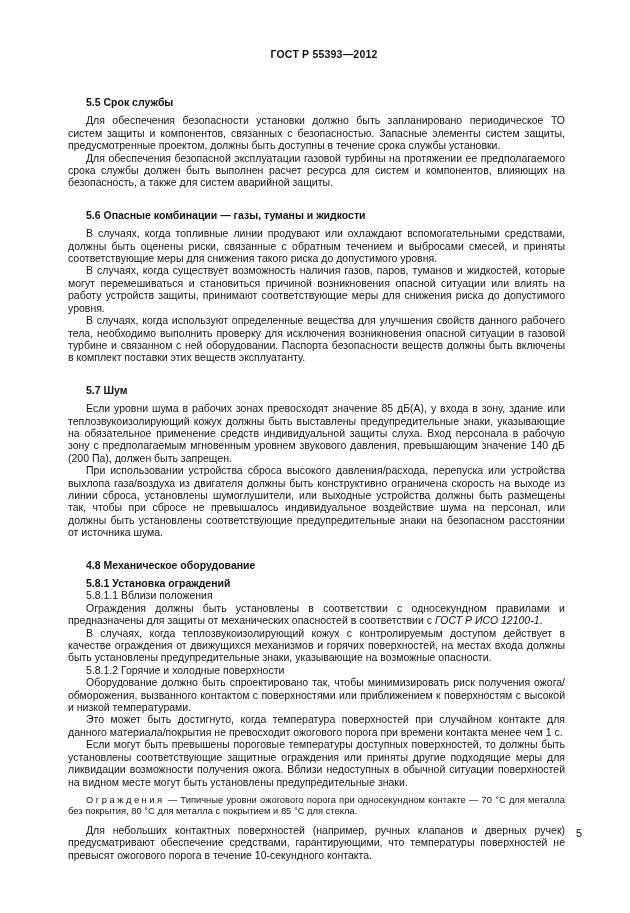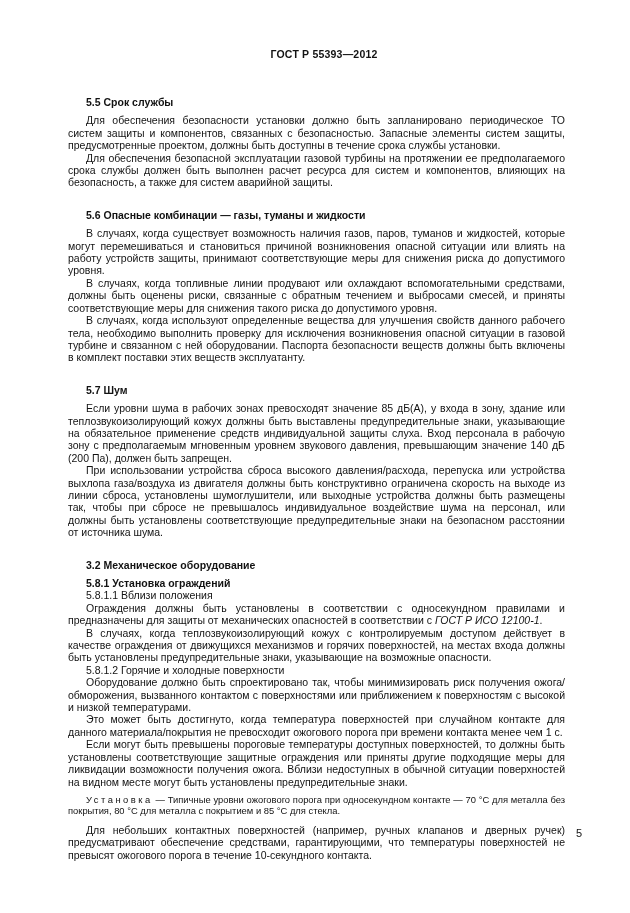--- a/index.html
+++ b/index.html
@@ -86,41 +86,41 @@
     <span>ГОСТ Р 55393—2012</span>
   </div>
 
   <main class="doc-body">
 
     <h2 class="sec">5.5 Срок службы</h2>
     <p>Для обеспечения безопасности установки должно быть запланировано периодическое ТО систем защиты и компонентов, связанных с безопасностью. Запасные элементы систем защиты, предусмотренные проектом, должны быть доступны в течение срока службы установки.</p>
     <p>Для обеспечения безопасной эксплуатации газовой турбины на протяжении ее предполагаемого срока службы должен быть выполнен расчет ресурса для систем и компонентов, влияющих на безопасность, а также для систем аварийной защиты.</p>
 
     <h2 class="sec">5.6 Опасные комбинации — газы, туманы и жидкости</h2>
+    <p>В случаях, когда топливные линии продувают или охлаждают вспомогательными средствами, должны быть оценены риски, связанные с обратным течением и выбросами смесей, и приняты соответствующие меры для снижения такого риска до допустимого уровня.</p>
     <p>В случаях, когда существует возможность наличия газов, паров, туманов и жидкостей, которые могут перемешиваться и становиться причиной возникновения опасной ситуации или влиять на работу устройств защиты, принимают соответствующие меры для снижения риска до допустимого уровня.</p>
-    <p>В случаях, когда топливные линии продувают или охлаждают вспомогательными средствами, должны быть оценены риски, связанные с обратным течением и выбросами смесей, и приняты соответствующие меры для снижения такого риска до допустимого уровня.</p>
     <p>В случаях, когда используют определенные вещества для улучшения свойств данного рабочего тела, необходимо выполнить проверку для исключения возникновения опасной ситуации в газовой турбине и связанном с ней оборудовании. Паспорта безопасности веществ должны быть включены в комплект поставки этих веществ эксплуатанту.</p>
 
     <h2 class="sec">5.7 Шум</h2>
     <p>Если уровни шума в рабочих зонах превосходят значение 85 дБ(А), у входа в зону, здание или теплозвукоизолирующий кожух должны быть выставлены предупредительные знаки, указывающие на обязательное применение средств индивидуальной защиты слуха. Вход персонала в рабочую зону с предполагаемым мгновенным уровнем звукового давления, превышающим значение 140 дБ (200 Па), должен быть запрещен.</p>
     <p>При использовании устройства сброса высокого давления/расхода, перепуска или устройства выхлопа газа/воздуха из двигателя должны быть конструктивно ограничена скорость на выходе из линии сброса, установлены шумоглушители, или выходные устройства должны быть размещены так, чтобы при сбросе не превышалось индивидуальное воздействие шума на персонал, или должны быть установлены соответствующие предупредительные знаки на безопасном расстоянии от источника шума.</p>
 
-    <h2 class="sec">3.2 Механическое оборудование</h2>
+    <h2 class="sec">4.8 Механическое оборудование</h2>
 
     <h3 class="subsec">5.8.1 Установка ограждений</h3>
     <p class="subplain">5.8.1.1 Вблизи положения</p>
     <p><span>Ограждения должны быть установлены в соответствии с односекундном правилами и предназначены для защиты от механических опасностей в соответствии с </span><span class="std-ref">ГОСТ Р ИСО 12100-1</span><span>.</span></p>
     <p>В случаях, когда теплозвукоизолирующий кожух с контролируемым доступом действует в качестве ограждения от движущихся механизмов и горячих поверхностей, на местах входа должны быть установлены предупредительные знаки, указывающие на возможные опасности.</p>
 
     <p class="subplain">5.8.1.2 Горячие и холодные поверхности</p>
     <p>Оборудование должно быть спроектировано так, чтобы минимизировать риск получения ожога/обморожения, вызванного контактом с поверхностями или приближением к поверхностям с высокой и низкой температурами.</p>
     <p>Это может быть достигнуто, когда температура поверхностей при случайном контакте для данного материала/покрытия не превосходит ожогового порога при времени контакта менее чем 1 с.</p>
     <p>Если могут быть превышены пороговые температуры доступных поверхностей, то должны быть установлены соответствующие защитные ограждения или приняты другие подходящие меры для ликвидации возможности получения ожога. Вблизи недоступных в обычной ситуации поверхностей на видном месте могут быть установлены предупредительные знаки.</p>
 
-    <p class="note"><span class="note-label">Установка</span> <span>— Типичные уровни ожогового порога при односекундном контакте — 70 °С для металла без покрытия, 80 °С для металла с покрытием и 85 °С для стекла.</span></p>
+    <p class="note"><span class="note-label">Ограждения</span> <span>— Типичные уровни ожогового порога при односекундном контакте — 70 °С для металла без покрытия, 80 °С для металла с покрытием и 85 °С для стекла.</span></p>
 
     <p>Для небольших контактных поверхностей (например, ручных клапанов и дверных ручек) предусматривают обеспечение средствами, гарантирующими, что температуры поверхностей не превысят ожогового порога в течение 10-секундного контакта.</p>
 
   </main>
 
   <div class="page-number">5</div>
 
 </div>
 
 </body></html>

